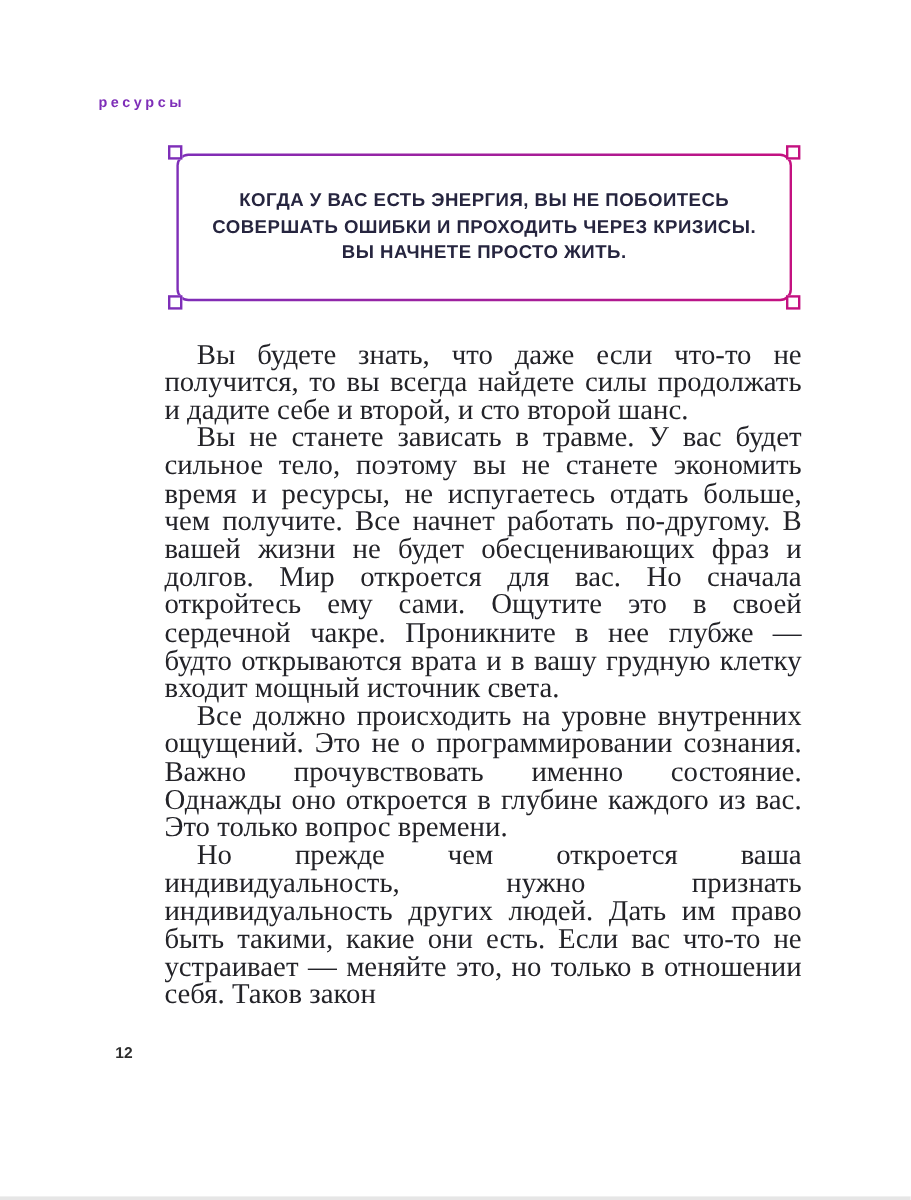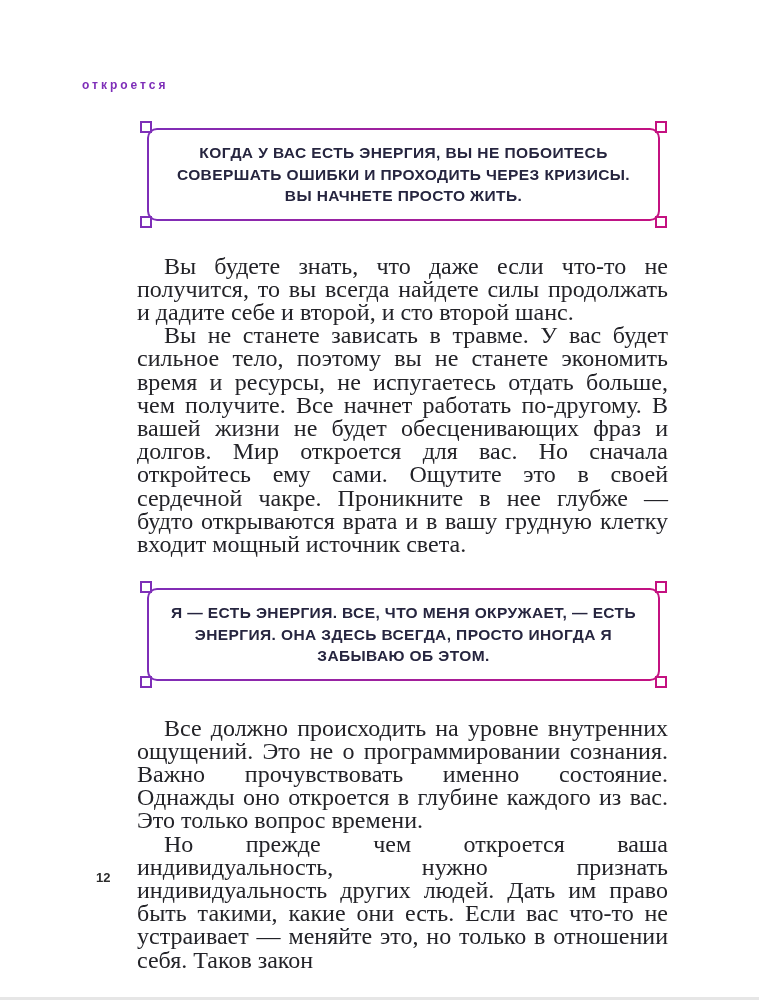--- a/index.html
+++ b/index.html
@@ -31,21 +31,21 @@
     position:relative;
     margin:0 8px 34px 10px;
     padding:2px;
     border-radius:10px;
     background:linear-gradient(90deg, var(--purple,#7e2eb8), var(--magenta,#c41180));
   }
   .quote-frame.q2 { margin-top:32px; margin-bottom:36px; }
   .quote-inner {
     background:#ffffff;
     border-radius:8px;
-    padding:12px 22px;
+    padding:27px 22px;
     text-align:center;
     font-family:"Liberation Sans", sans-serif;
     font-weight:700;
     font-size:15.5px;
     line-height:21.5px;
     letter-spacing:0.4px;
     color:#26253f;
   }
   .corner {
     position:absolute;
@@ -74,43 +74,36 @@
     font-size:13px;
     font-weight:700;
     color:#2d2d2d;
   }
 </style>
 </head>
 <body>
 
 <div class="page">
 
-  <div class="running-head">откроется</div>
+  <div class="running-head">ресурсы</div>
 
   <div class="content">
 
     <div class="quote-frame">
       <span class="corner tl"></span>
       <span class="corner tr"></span>
       <span class="corner bl"></span>
       <span class="corner br"></span>
       <div class="quote-inner">КОГДА У ВАС ЕСТЬ ЭНЕРГИЯ, ВЫ НЕ ПОБОИТЕСЬ СОВЕРШАТЬ ОШИБКИ И ПРОХОДИТЬ ЧЕРЕЗ КРИЗИСЫ. ВЫ НАЧНЕТЕ ПРОСТО ЖИТЬ.</div>
     </div>
 
     <p class="body-para">Вы будете знать, что даже если что-то не получится, то вы всегда найдете силы продолжать и дадите себе и второй, и сто второй шанс.</p>
 
     <p class="body-para">Вы не станете зависать в травме. У вас будет сильное тело, поэтому вы не станете экономить время и ресурсы, не испугаетесь отдать больше, чем получите. Все начнет работать по-другому. В вашей жизни не будет обесценивающих фраз и долгов. Мир откроется для вас. Но сначала откройтесь ему сами. Ощутите это в своей сердечной чакре. Проникните в нее глубже — будто открываются врата и в вашу грудную клетку входит мощный источник света.</p>
 
-    <div class="quote-frame q2">
-      <span class="corner tl"></span>
-      <span class="corner tr"></span>
-      <span class="corner bl"></span>
-      <span class="corner br"></span>
-      <div class="quote-inner">Я — ЕСТЬ ЭНЕРГИЯ. ВСЕ, ЧТО МЕНЯ ОКРУЖАЕТ, — ЕСТЬ ЭНЕРГИЯ. ОНА ЗДЕСЬ ВСЕГДА, ПРОСТО ИНОГДА Я ЗАБЫВАЮ ОБ ЭТОМ.</div>
-    </div>
 
     <p class="body-para">Все должно происходить на уровне внутренних ощущений. Это не о программировании сознания. Важно прочувствовать именно состояние. Однажды оно откроется в глубине каждого из вас. Это только вопрос времени.</p>
 
     <p class="body-para">Но прежде чем откроется ваша индивидуальность, нужно признать индивидуальность других людей. Дать им право быть такими, какие они есть. Если вас что-то не устраивает — меняйте это, но только в отношении себя. Таков закон</p>
 
   </div>
 
   <div class="page-number">12</div>
 
 </div>

